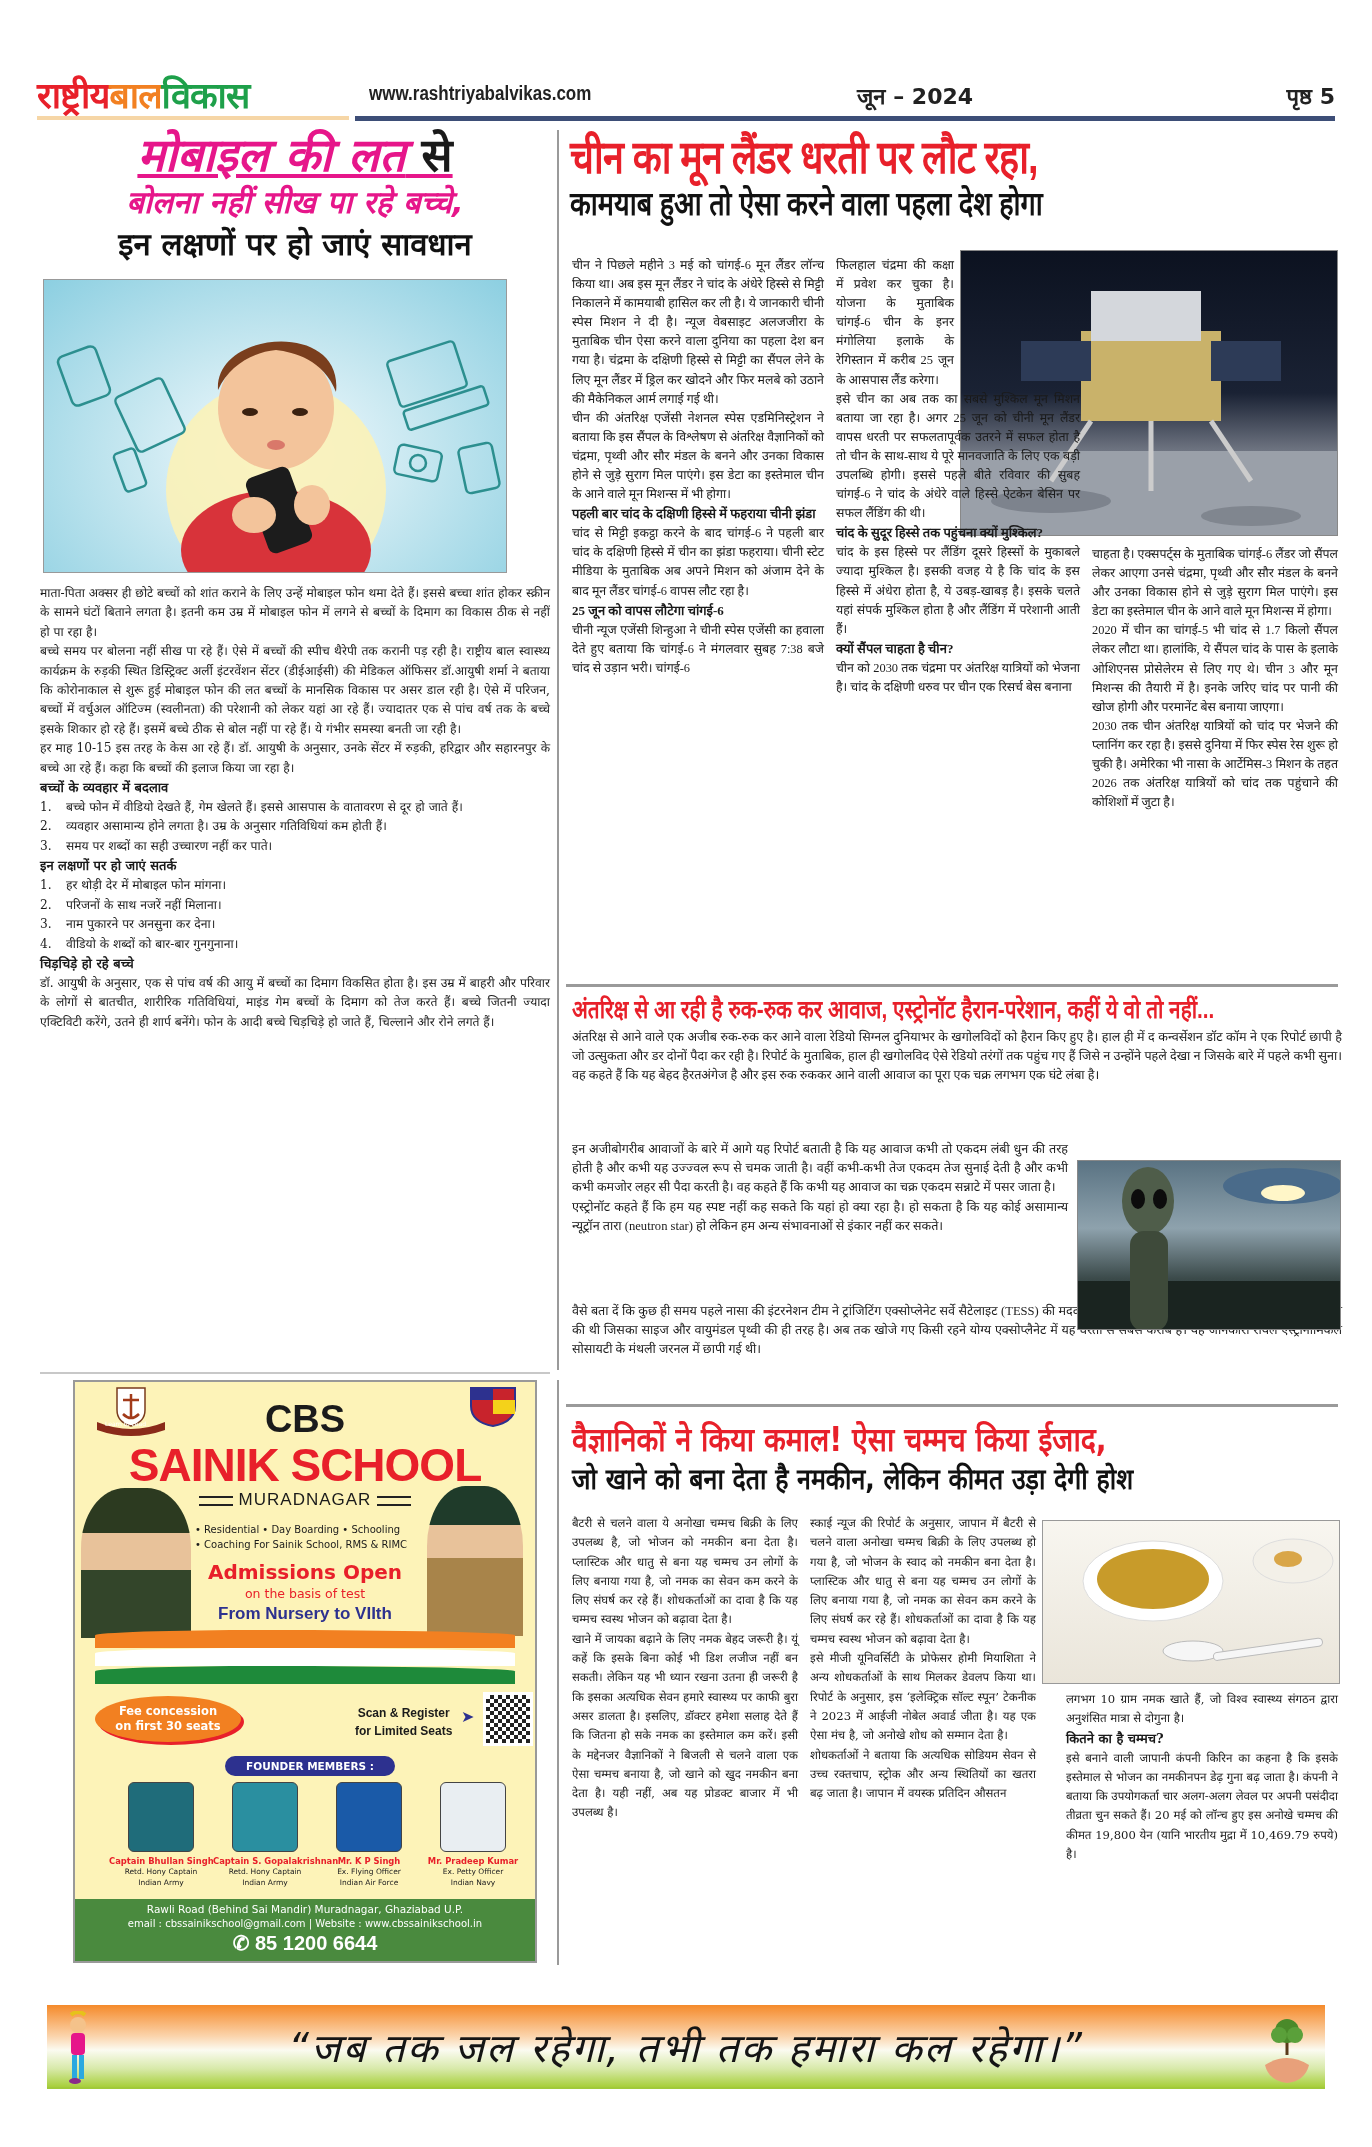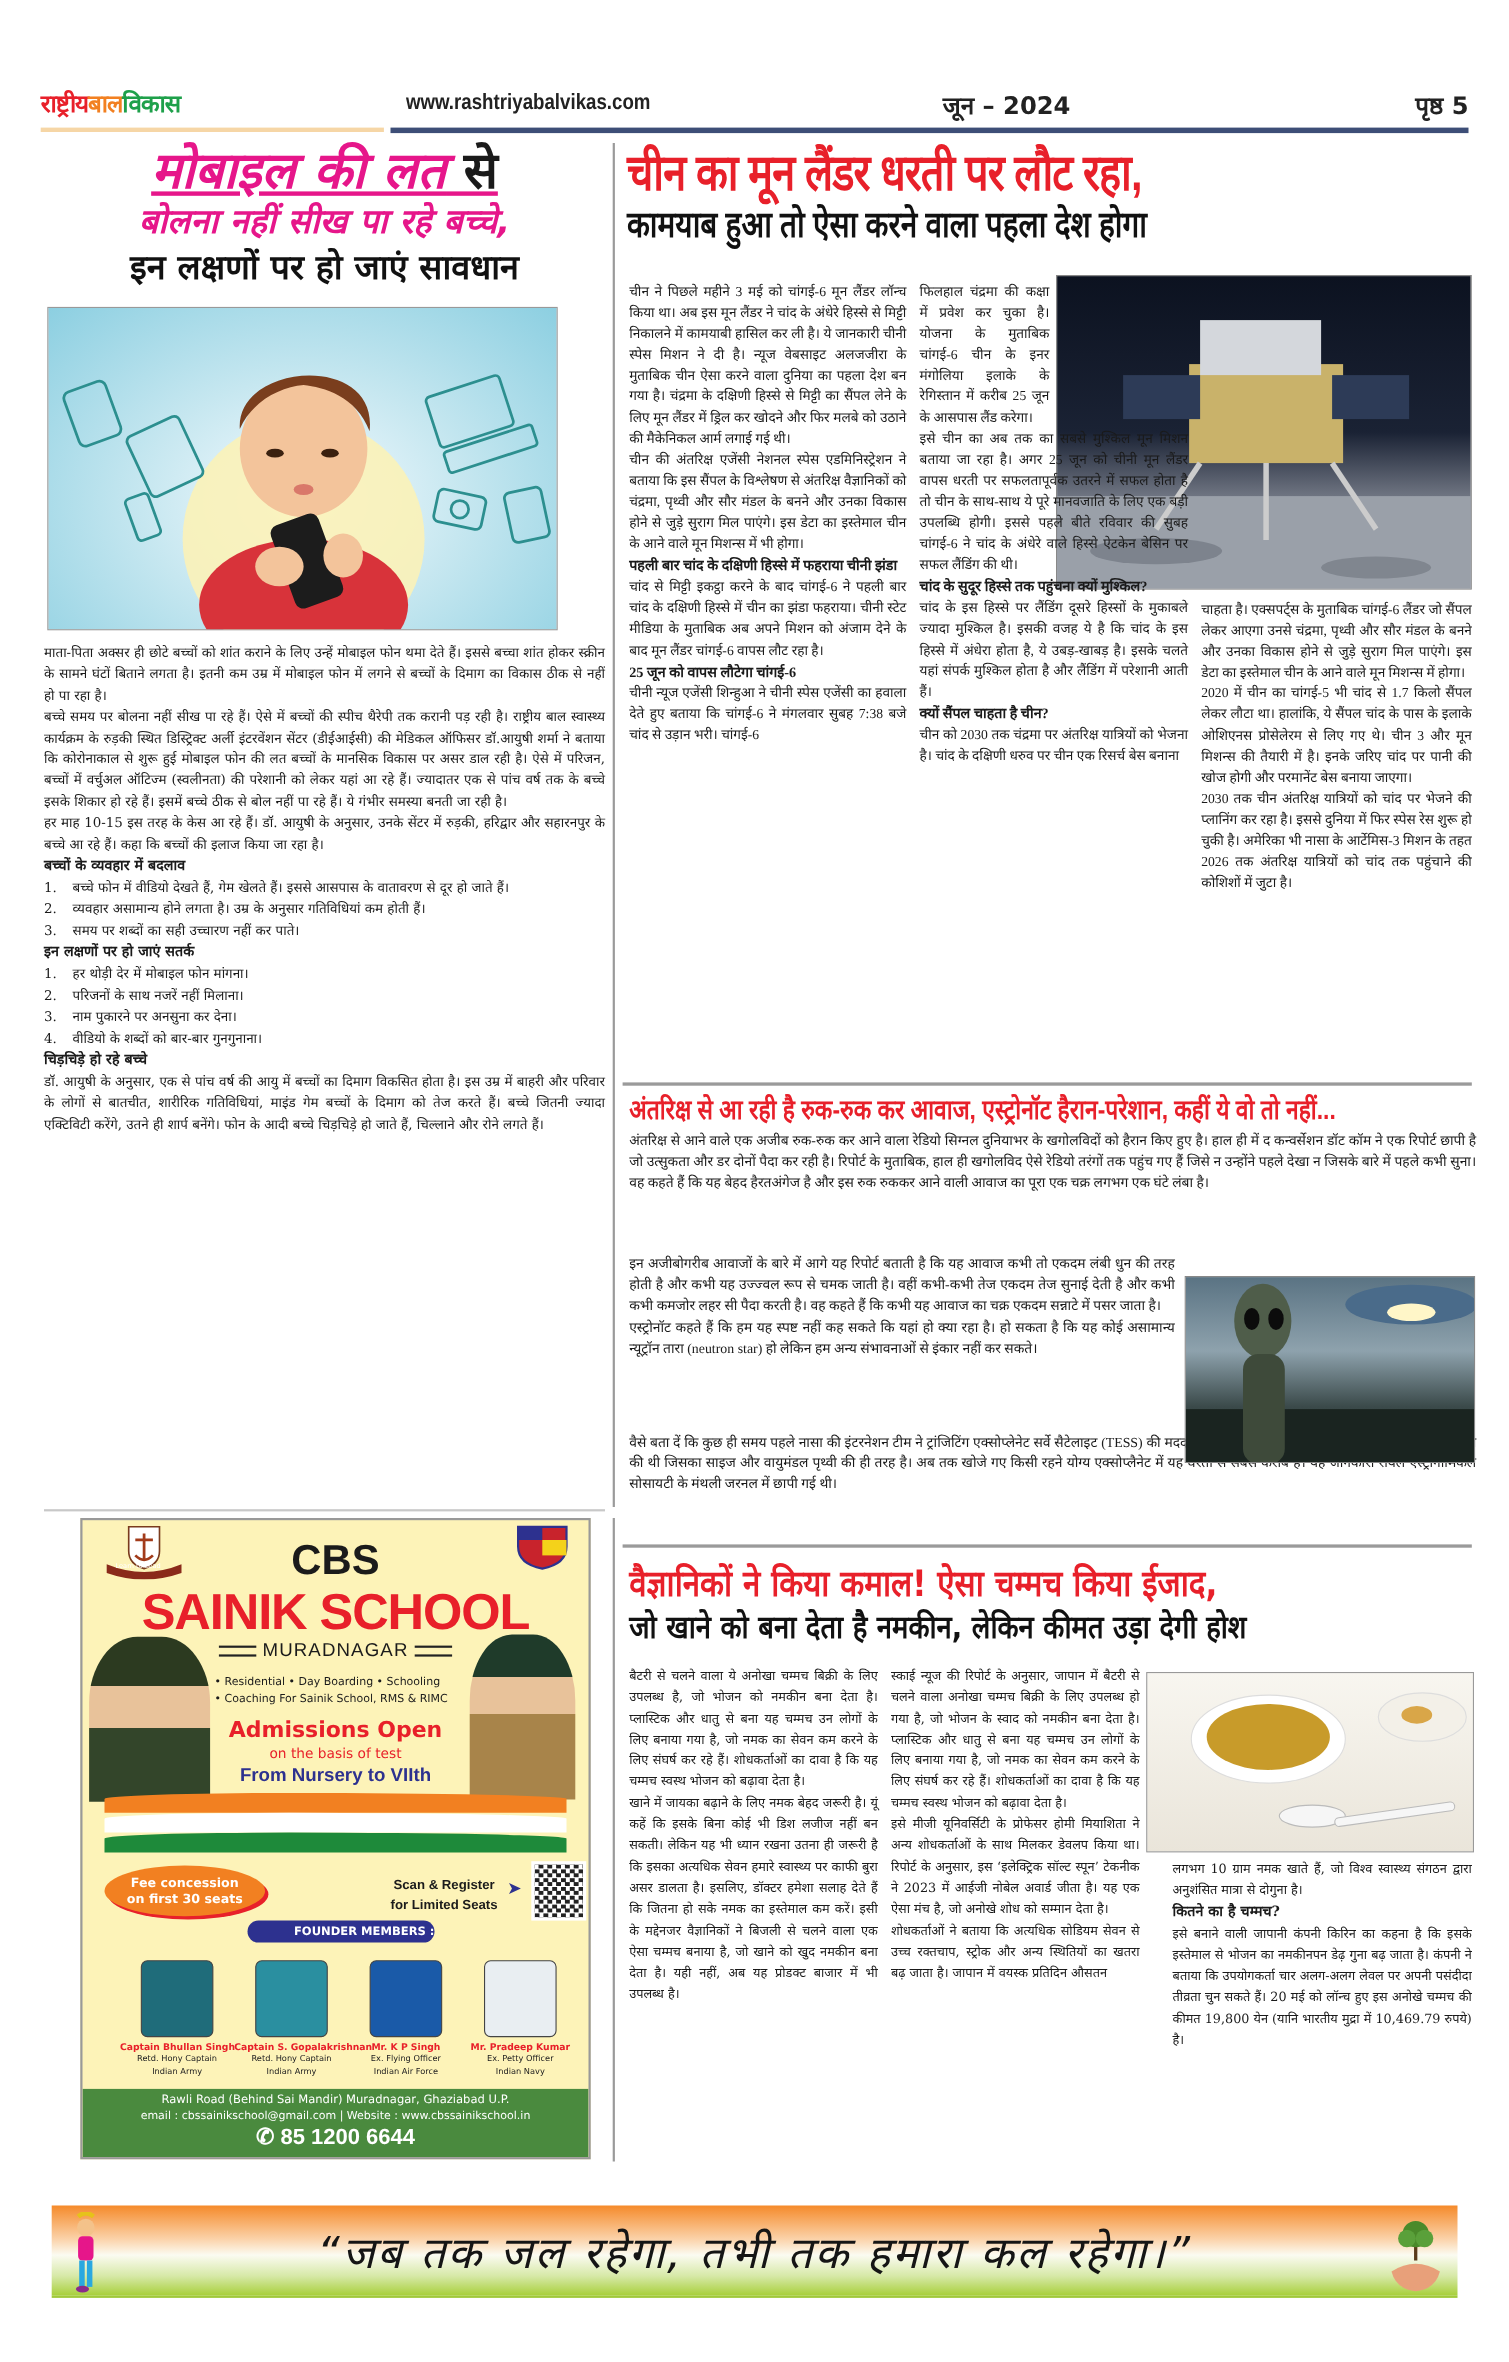--- a/index.html
+++ b/index.html
@@ -1,21 +1,21 @@
 <!DOCTYPE html>
 <html><head>
 <meta charset="utf-8">
 <style>
   * { box-sizing: border-box; margin: 0; padding: 0; }
   html, body { width: 1372px; height: 2147px; background: #fff; overflow: hidden; }
   body { font-family: "DejaVu Serif", serif; color: #1a1a1a; position: relative; }
 
   
   .masthead { position: absolute; left: 37px; top: 78px; width: 1298px; height: 42px; }
-  .logo { position: absolute; left: 0; top: 0; height: 42px; font-family: "DejaVu Sans", sans-serif; font-weight: bold; font-size: 22px; line-height: 36px; letter-spacing: -1px; white-space: nowrap; }
+  .logo { position: absolute; left: 0; top: 0; height: 42px; font-family: "DejaVu Sans", sans-serif; font-weight: bold; font-size: 36px; line-height: 36px; letter-spacing: -1px; white-space: nowrap; }
   .logo span { display: inline-block; }
   .logo-underline { position: absolute; left: 0; top: 38px; width: 312px; height: 4px; background: #f6d6a6; }
   .site-url { position: absolute; left: 332px; top: 4px; font-family: "Liberation Sans", sans-serif; font-weight: bold; font-size: 20px; color: #222; transform: scaleX(0.85); transform-origin: left; }
   .issue-date { position: absolute; left: 820px; top: 2px; font-family: "DejaVu Sans", sans-serif; font-weight: bold; font-size: 22px; color: #222; }
   .page-num { position: absolute; right: 0; top: 2px; font-family: "DejaVu Sans", sans-serif; font-weight: bold; font-size: 22px; color: #222; }
   .masthead-rule { position: absolute; left: 318px; top: 38px; width: 980px; height: 5px; background: #3d4e77; }
 
   
   .vrule { position: absolute; background: #9a9a9a; width: 2px; }
   .hrule { position: absolute; background: #9a9a9a; height: 3px; }
@@ -58,21 +58,21 @@
   .ad-basis { position: absolute; left: 0; width: 100%; top: 204px; text-align: center; font-family: "DejaVu Sans", sans-serif; font-size: 12.5px; color: #e8202a; }
   .ad-nursery { position: absolute; left: 0; width: 100%; top: 222px; text-align: center; font-family: "Liberation Sans", sans-serif; font-weight: bold; font-size: 17px; color: #2d318f; }
   .ad-flag { position: absolute; left: 20px; right: 20px; top: 248px; height: 56px; }
   .ad-flag div { height: 18px; border-radius: 40% 60% 0 0 / 30% 30% 0 0; }
   .ad-kid { position: absolute; background: #2e3a22; border-radius: 40% 40% 0 0; }
   .ad-fee { position: absolute; left: 20px; top: 314px; width: 146px; height: 46px; background: #f28021; border-radius: 50%; box-shadow: 3px 3px 0 #e8202a; color: #fff; font-family: "DejaVu Sans", sans-serif; font-weight: bold; font-size: 11.5px; line-height: 15px; text-align: center; padding-top: 8px; }
   .ad-scan { position: absolute; left: 280px; top: 322px; font-family: "Liberation Sans", sans-serif; font-weight: bold; font-size: 12px; line-height: 18px; color: #1b1b1b; text-align: center; }
   .ad-arrow { position: absolute; left: 386px; top: 330px; width: 20px; height: 10px; color: #2d318f; font-size: 16px; line-height: 10px; }
   .ad-qr { position: absolute; left: 408px; top: 310px; width: 50px; height: 54px; background: #fff; padding: 3px; }
   .ad-qr-inner { width: 100%; height: 100%; background: repeating-conic-gradient(#222 0% 25%, #fff 0% 50%) 0 0 / 8px 8px; }
-  .ad-founders-pill { position: absolute; left: 150px; top: 364px; width: 170px; height: 20px; border-radius: 12px; background: #2d318f; color: #fff; font-family: "DejaVu Sans", sans-serif; font-weight: bold; font-size: 10.5px; line-height: 20px; text-align: right; }
+  .ad-founders-pill { position: absolute; left: 150px; top: 374px; width: 170px; height: 20px; border-radius: 12px; background: #2d318f; color: #fff; font-family: "DejaVu Sans", sans-serif; font-weight: bold; font-size: 10.5px; line-height: 20px; text-align: center; }
   .ad-people { position: absolute; left: 10px; right: 10px; top: 400px; display: flex; justify-content: flex-end; }
   .ad-person { width: 104px; text-align: center; }
   .ad-photo { width: 66px; height: 70px; margin: 0 auto; border-radius: 6px; border: 1px solid #444; }
   .ad-pname { font-family: "DejaVu Sans", sans-serif; font-weight: bold; font-size: 8.4px; color: #e8202a; margin-top: 4px; white-space: nowrap; }
   .ad-prole { font-family: "DejaVu Sans", sans-serif; font-size: 7.5px; color: #222; line-height: 11px; }
   .ad-footer { position: absolute; left: 0; right: 0; bottom: 0; height: 62px; background: #4a8a3e; color: #fff; text-align: center; font-family: "DejaVu Sans", sans-serif; }
   .ad-addr { font-size: 10.5px; line-height: 15px; padding-top: 3px; }
   .ad-email { font-size: 10px; line-height: 14px; }
   .ad-phone { font-family: "Liberation Sans", sans-serif; font-weight: bold; font-size: 20px; line-height: 24px; }
 

